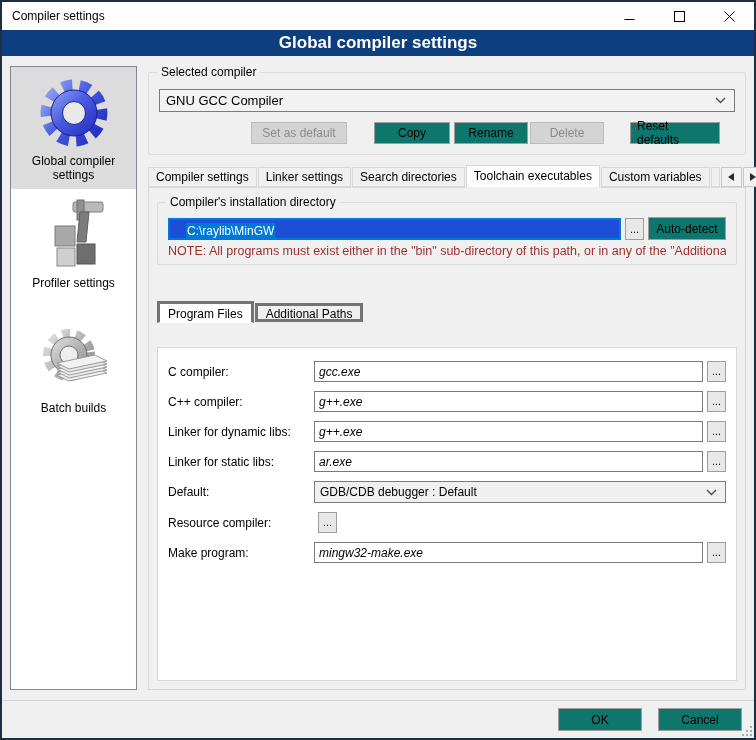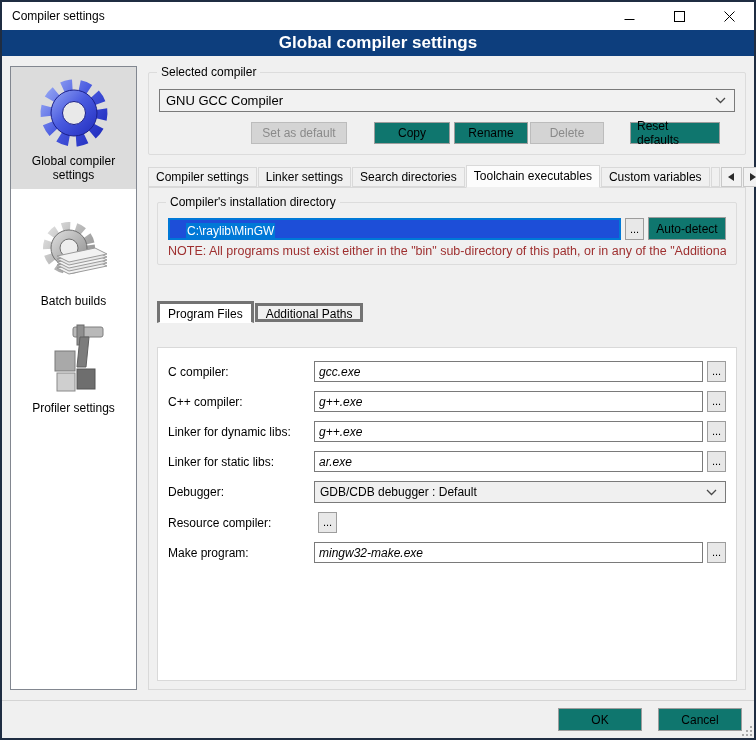--- a/index.html
+++ b/index.html
@@ -124,20 +124,34 @@
               </linearGradient>
             </defs>
             <g transform="rotate(-8 37 37)">
               <circle cx="37" cy="37" r="27" fill="none" stroke="url(#gblue)" stroke-width="13" stroke-dasharray="10 7"></circle>
             </g>
             <circle cx="37" cy="37" r="23" fill="url(#gblue)" stroke="#1a1f8a" stroke-width="1"></circle>
             <circle cx="37" cy="37" r="11.5" fill="#e9e9e9" stroke="#1a1f8a" stroke-width="1"></circle>
           </svg>
         </div>
         <div class="lbl">Global compiler settings</div>
+      </div>
+
+      <div class="side-item">
+        <div class="icn">
+          <svg width="74" height="74" viewBox="0 0 74 74">
+            <rect x="36" y="4" width="30" height="10" rx="2" fill="#b9b9b9" stroke="#7e7e7e"></rect>
+            <rect x="40" y="2" width="7" height="20" fill="#8f8f8f" stroke="#6d6d6d"></rect>
+            <path d="M43 14 L52 14 L49 44 L40 44 Z" fill="#7c7c7c" stroke="#5f5f5f"></path>
+            <rect x="18" y="28" width="20" height="20" fill="#a9a9a9" stroke="#7a7a7a"></rect>
+            <rect x="20" y="50" width="18" height="18" fill="#cfcfcf" stroke="#8a8a8a"></rect>
+            <rect x="40" y="46" width="18" height="20" fill="#6e6e6e" stroke="#545454"></rect>
+          </svg>
+        </div>
+        <div class="lbl">Profiler settings</div>
       </div>
 
       <div class="side-item gap">
         <div class="icn">
           <svg width="74" height="74" viewBox="0 0 74 74">
             <defs>
               <linearGradient id="ggray" x1="0" y1="0" x2="1" y2="1">
                 <stop offset="0" stop-color="#e0e0e0"></stop>
                   <stop offset="1" stop-color="#8b8b8b"></stop>
               </linearGradient>
@@ -151,34 +165,20 @@
               <path d="M20 52 L58 44 L70 50 L32 58 Z" fill="#f2f2f2" stroke="#9a9a9a"></path>
               <path d="M20 49 L58 41 L70 47 L32 55 Z" fill="#e8e8e8" stroke="#9a9a9a"></path>
               <path d="M20 46 L58 38 L70 44 L32 52 Z" fill="#f2f2f2" stroke="#9a9a9a"></path>
               <path d="M20 43 L58 35 L70 41 L32 49 Z" fill="#e8e8e8" stroke="#9a9a9a"></path>
               <path d="M20 40 L58 32 L70 38 L32 46 Z" fill="#f2f2f2" stroke="#9a9a9a"></path>
             </g>
           </svg>
         </div>
         <div class="lbl">Batch builds</div>
       </div>
-
-      <div class="side-item">
-        <div class="icn">
-          <svg width="74" height="74" viewBox="0 0 74 74">
-            <rect x="36" y="4" width="30" height="10" rx="2" fill="#b9b9b9" stroke="#7e7e7e"></rect>
-            <rect x="40" y="2" width="7" height="20" fill="#8f8f8f" stroke="#6d6d6d"></rect>
-            <path d="M43 14 L52 14 L49 44 L40 44 Z" fill="#7c7c7c" stroke="#5f5f5f"></path>
-            <rect x="18" y="28" width="20" height="20" fill="#a9a9a9" stroke="#7a7a7a"></rect>
-            <rect x="20" y="50" width="18" height="18" fill="#cfcfcf" stroke="#8a8a8a"></rect>
-            <rect x="40" y="46" width="18" height="20" fill="#6e6e6e" stroke="#545454"></rect>
-          </svg>
-        </div>
-        <div class="lbl">Profiler settings</div>
-      </div>
     </div>
 
     <div class="main">
 
       <div class="groupbox gb-compiler">
         <div class="legend">Selected compiler</div>
         <div class="combo">
           <span class="ctext">GNU GCC Compiler</span>
           <svg width="11" height="7" viewBox="0 0 11 7">
               <polyline points="1,1 5.5,5.5 10,1" fill="none" stroke="#4a4a4a" stroke-width="1.3"></polyline>
@@ -253,21 +253,21 @@
             <div class="btn minibtn fbrowse">...</div>
           </div>
 
           <div class="frow">
             <div class="flabel">Linker for static libs:</div>
             <input class="finput" value="ar.exe" style="">
             <div class="btn minibtn fbrowse">...</div>
           </div>
 
           <div class="frow">
-            <div class="flabel">Debugger:</div>
+            <div class="flabel">Default:</div>
             <div class="fcombo">
               <span class="ctext">GDB/CDB debugger : Default</span>
               <svg width="11" height="7" viewBox="0 0 11 7">
                   <polyline points="1,1 5.5,5.5 10,1" fill="none" stroke="#4a4a4a" stroke-width="1.3"></polyline>
                 </svg>
             </div>
           </div>
 
           <div class="frow">
             <div class="flabel">Resource compiler:</div>

